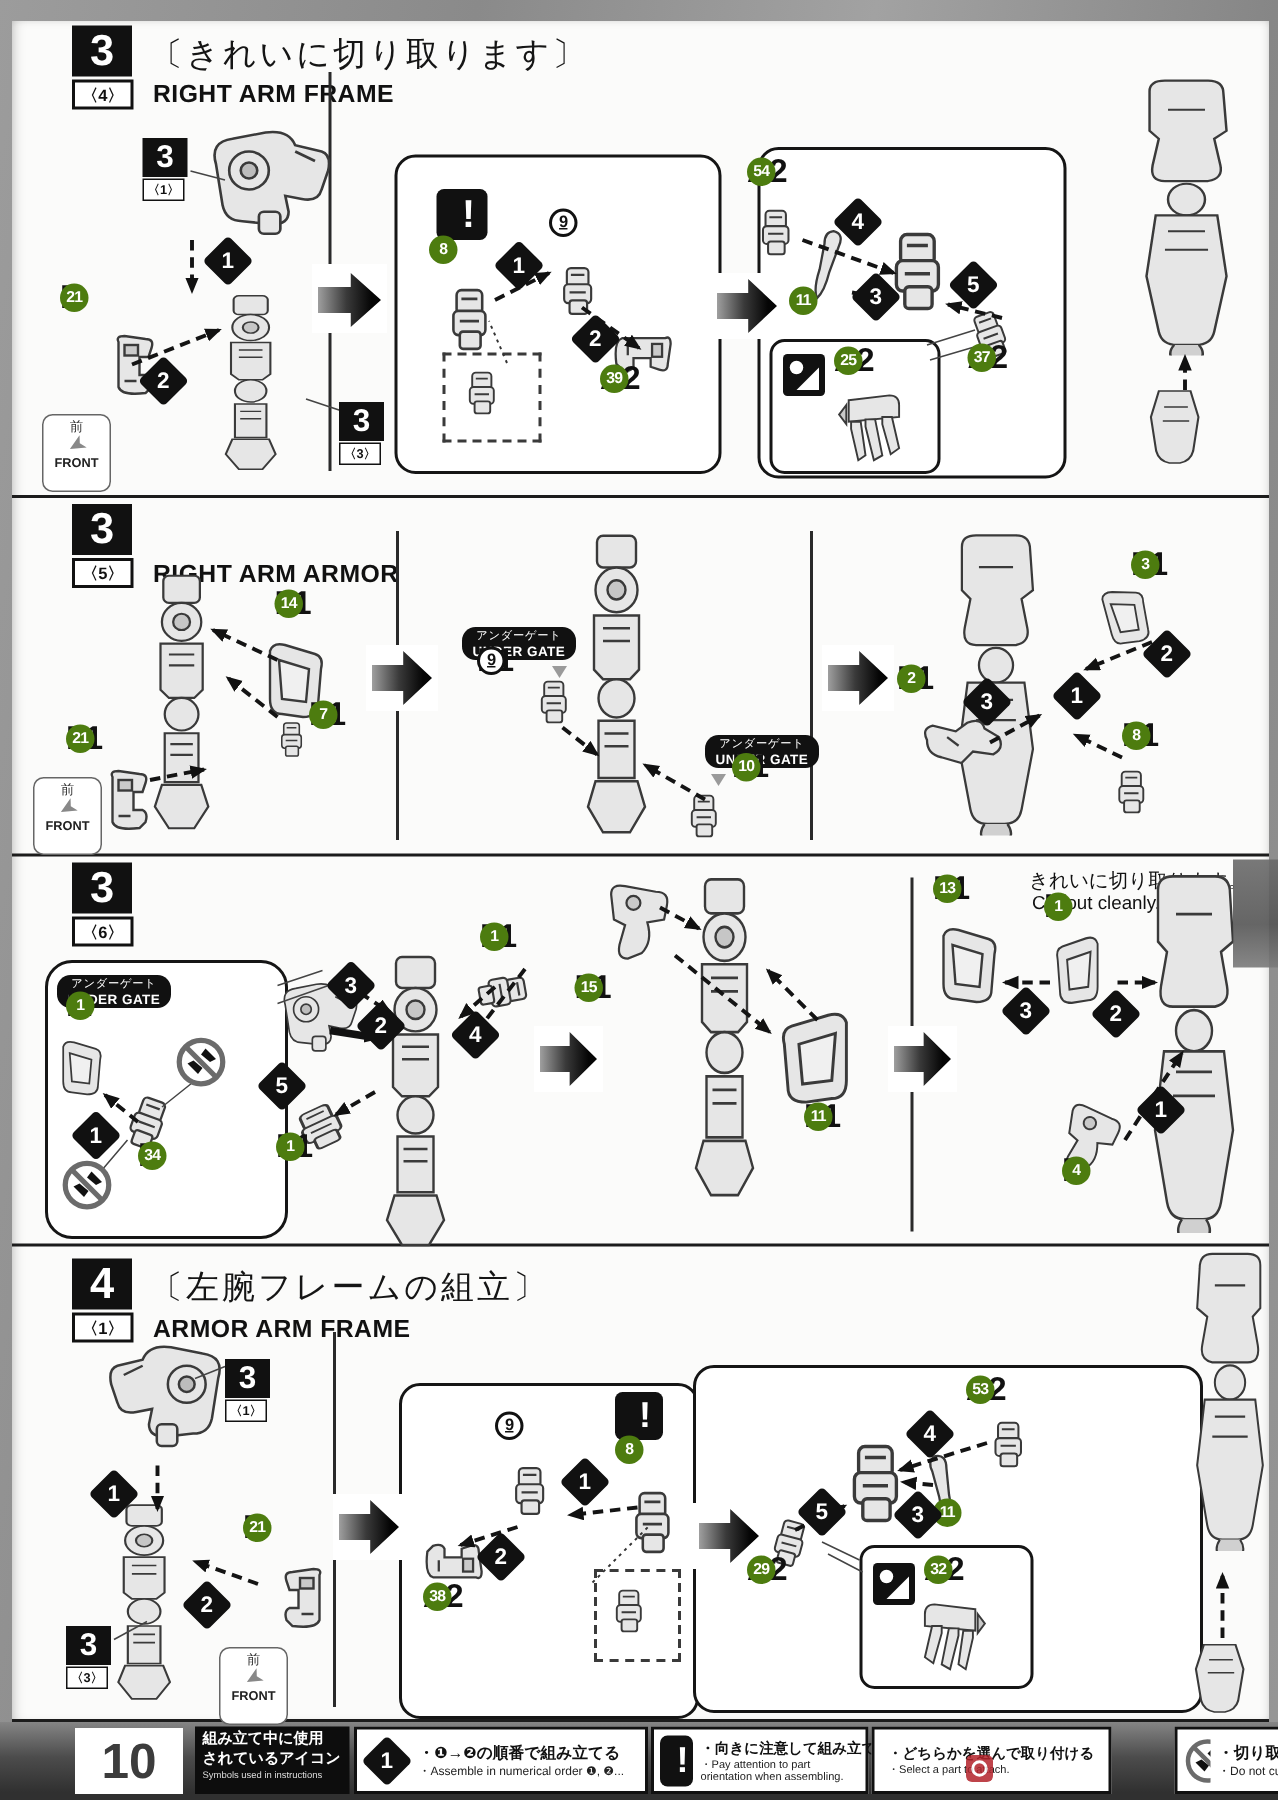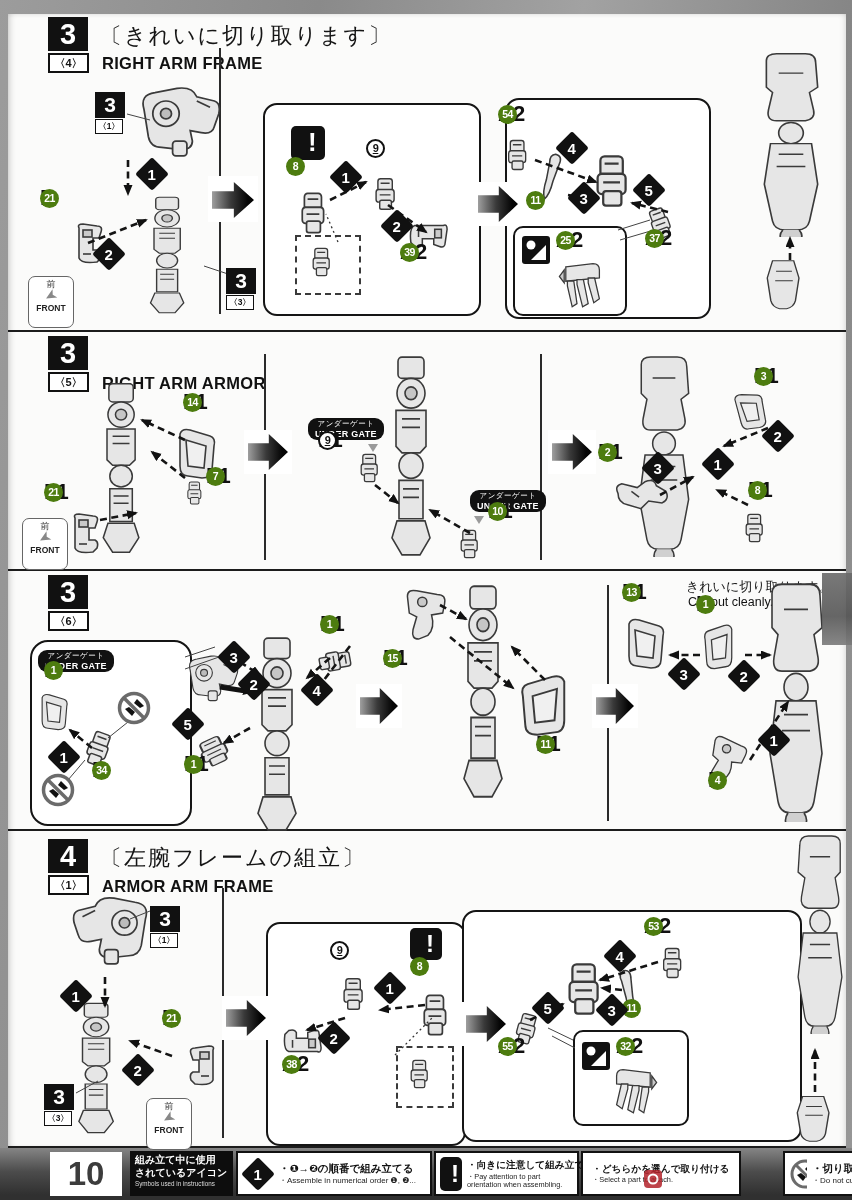--- a/index.html
+++ b/index.html
@@ -707,21 +707,21 @@
       <use href="#pt-small"></use>
     </svg>
   <div class="dia" style="left:528px;top:165px">
       <span>5</span>
     </div>
   <svg class="part" style="left:504px;top:181px;transform:rotate(15deg)" width="30" height="34" viewBox="0 0 30 40">
       <use href="#pt-small"></use>
     </svg>
   <div class="plabel" style="left:490px;top:215px">
     <span class="pl">A2</span>
-    <span class="cnum">55</span>
+    <span class="cnum">29</span>
   </div>
   <div class="rbox" style="left:565px;top:199px;width:112px;height:92px;border-radius:10px;z-index:4"></div>
   <svg style="left:574px;top:211px;position:absolute;z-index:9" width="28" height="28">
     <rect width="28" height="28" rx="3" fill="#111"></rect>
       <circle cx="9" cy="9" r="4.5" fill="#fff"></circle>
       <polygon points="24,9 24,24 9,24" fill="#fff"></polygon>
   </svg>
   <div class="plabel" style="left:608px;top:215px;z-index:9">
     <span class="pl">A2</span>
     <span class="cnum">32</span>

